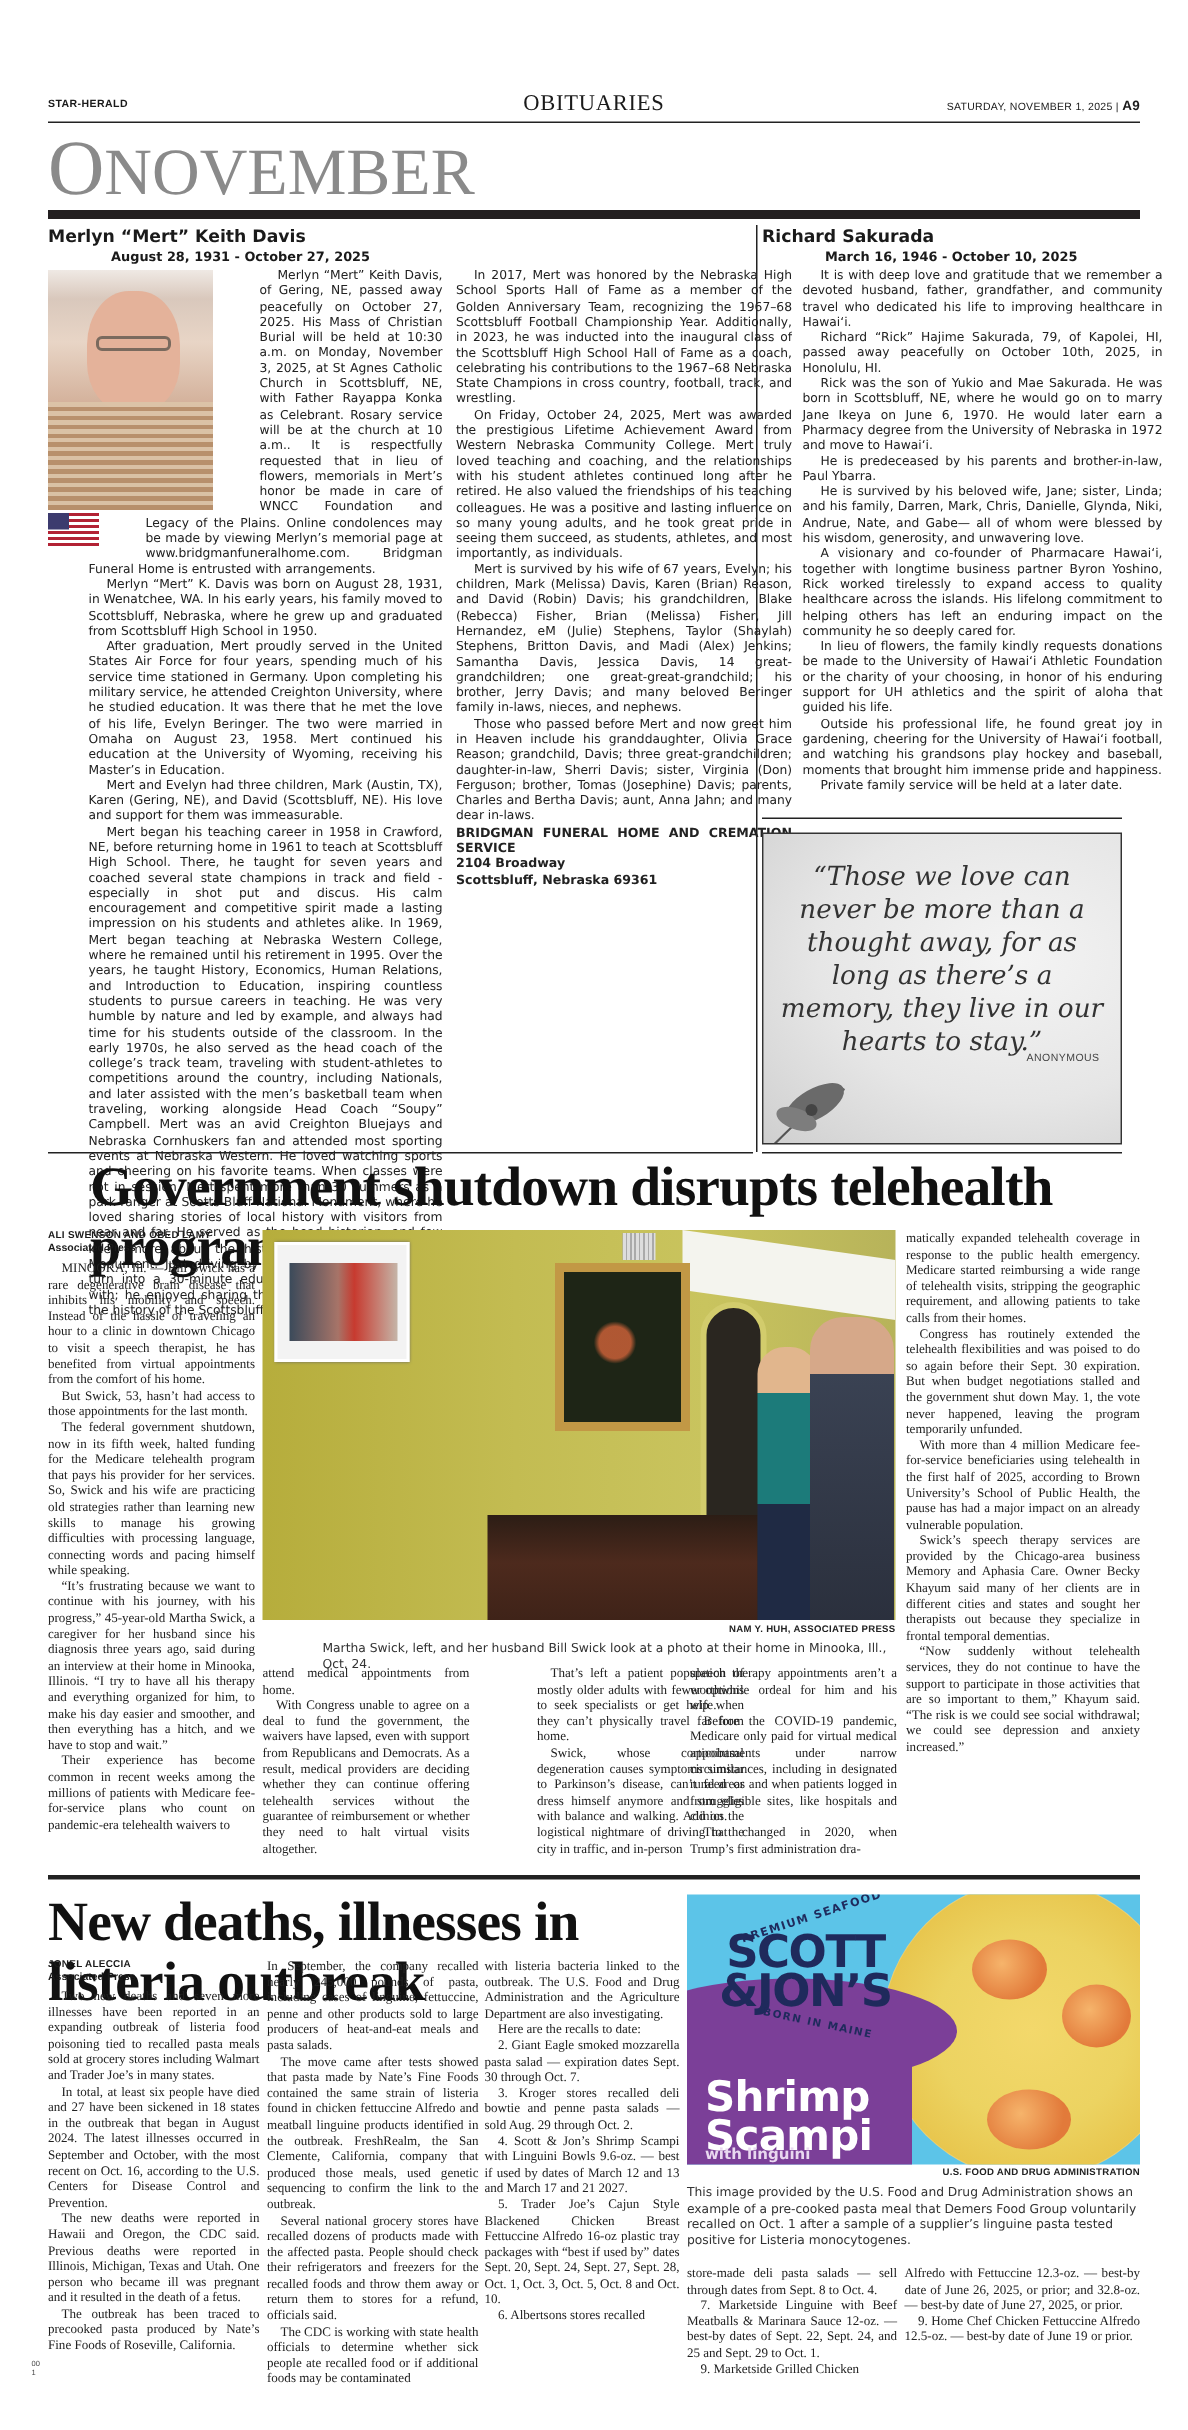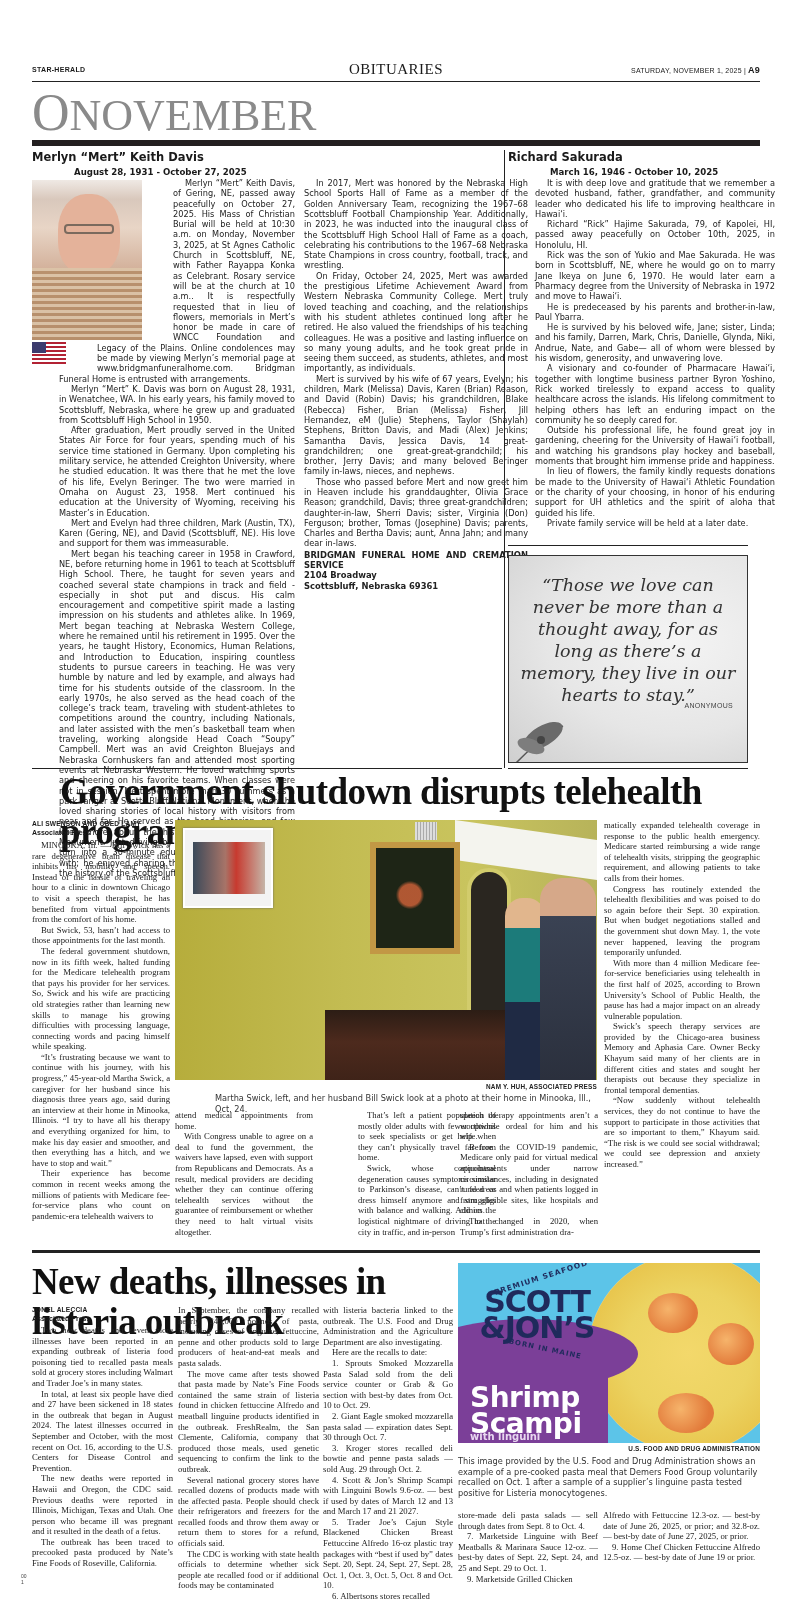--- a/index.html
+++ b/index.html
@@ -136,28 +136,28 @@
 </div>
 
 <div class="abs col-rule-v" style="left:504px; top:150px; height:618px;"></div>
 <div class="abs obit-bottom-rule"></div>
 
 <div class="abs" style="left:508px; top:150px; width:240px;">
   <div class="obit-name">Richard Sakurada</div>
   <div class="obit-dates">March 16, 1946 - October 10, 2025</div>
 </div>
 <div class="abs obit-col" style="left:508px; top:178px; width:240px;">
-  <p>It is with deep love and gratitude that we remember a devoted husband, father, grandfather, and community leader who dedicated his life to improving healthcare in Hawai‘i.</p>
+  <p>It is with deep love and gratitude that we remember a devoted husband, father, grandfather, and community travel who dedicated his life to improving healthcare in Hawai‘i.</p>
   <p>Richard “Rick” Hajime Sakurada, 79, of Kapolei, HI, passed away peacefully on October 10th, 2025, in Honolulu, HI.</p>
   <p>Rick was the son of Yukio and Mae Sakurada. He was born in Scottsbluff, NE, where he would go on to marry Jane Ikeya on June 6, 1970. He would later earn a Pharmacy degree from the University of Nebraska in 1972 and move to Hawai‘i.</p>
   <p>He is predeceased by his parents and brother-in-law, Paul Ybarra.</p>
   <p>He is survived by his beloved wife, Jane; sister, Linda; and his family, Darren, Mark, Chris, Danielle, Glynda, Niki, Andrue, Nate, and Gabe— all of whom were blessed by his wisdom, generosity, and unwavering love.</p>
   <p>A visionary and co-founder of Pharmacare Hawai‘i, together with longtime business partner Byron Yoshino, Rick worked tirelessly to expand access to quality healthcare across the islands. His lifelong commitment to helping others has left an enduring impact on the community he so deeply cared for.</p>
+  <p>In lieu of flowers, the family kindly requests donations be made to the University of Hawai‘i Athletic Foundation or the charity of your choosing, in honor of his enduring support for UH athletics and the spirit of aloha that guided his life.</p>
   <p>Outside his professional life, he found great joy in gardening, cheering for the University of Hawai‘i football, and watching his grandsons play hockey and baseball, moments that brought him immense pride and happiness.</p>
-  <p>In lieu of flowers, the family kindly requests donations be made to the University of Hawai‘i Athletic Foundation or the charity of your choosing, in honor of his enduring support for UH athletics and the spirit of aloha that guided his life.</p>
   <p>Private family service will be held at a later date.</p>
 </div>
 
 <div class="abs rule-under-quote"></div>
 <div class="abs quote-box">
   <div class="quote-text">“Those we love can never be more than a thought away, for as long as there’s a memory, they live in our hearts to stay.”</div>
   <div class="quote-attr">ANONYMOUS</div>
   <svg class="flower" viewBox="0 0 80 60">
     <path d="M2 58 C 20 40, 30 30, 50 20" stroke="#555" stroke-width="1.5" fill="none"></path>
     <ellipse cx="30" cy="30" rx="22" ry="10" fill="#6a6a6a" transform="rotate(-30 30 30)"></ellipse>
@@ -234,21 +234,20 @@
 </div>
 <div class="abs news-col" style="left:178px; top:1305px; width:141px;">
   <p style="text-indent:0">In September, the company recalled nearly 245,000 pounds of pasta, including cases of linguine, fettuccine, penne and other products sold to large producers of heat-and-eat meals and pasta salads.</p>
   <p>The move came after tests showed that pasta made by Nate’s Fine Foods contained the same strain of listeria found in chicken fettuccine Alfredo and meatball linguine products identified in the outbreak. FreshRealm, the San Clemente, California, company that produced those meals, used genetic sequencing to confirm the link to the outbreak.</p>
   <p>Several national grocery stores have recalled dozens of products made with the affected pasta. People should check their refrigerators and freezers for the recalled foods and throw them away or return them to stores for a refund, officials said.</p>
   <p>The CDC is working with state health officials to determine whether sick people ate recalled food or if additional foods may be contaminated</p>
 </div>
 <div class="abs news-col" style="left:323px; top:1305px; width:130px;">
   <p style="text-indent:0">with listeria bacteria linked to the outbreak. The U.S. Food and Drug Administration and the Agriculture Department are also investigating.</p>
   <p>Here are the recalls to date:</p>
-  <p>1. Sprouts Smoked Mozzarella Pasta Salad sold from the deli service counter or Grab &amp; Go section with best-by dates from Oct. 10 to Oct. 29.</p>
   <p>2. Giant Eagle smoked mozzarella pasta salad — expiration dates Sept. 30 through Oct. 7.</p>
   <p>3. Kroger stores recalled deli bowtie and penne pasta salads — sold Aug. 29 through Oct. 2.</p>
   <p>4. Scott &amp; Jon’s Shrimp Scampi with Linguini Bowls 9.6-oz. — best if used by dates of March 12 and 13 and March 17 and 21 2027.</p>
   <p>5. Trader Joe’s Cajun Style Blackened Chicken Breast Fettuccine Alfredo 16-oz plastic tray packages with “best if used by” dates Sept. 20, Sept. 24, Sept. 27, Sept. 28, Oct. 1, Oct. 3, Oct. 5, Oct. 8 and Oct. 10.</p>
   <p>6. Albertsons stores recalled</p>
 </div>
 
 <div class="abs product">
   <div class="bowl"></div>
   <div class="shrimp" style="left:190px; top:30px; width:50px; height:40px;"></div>

